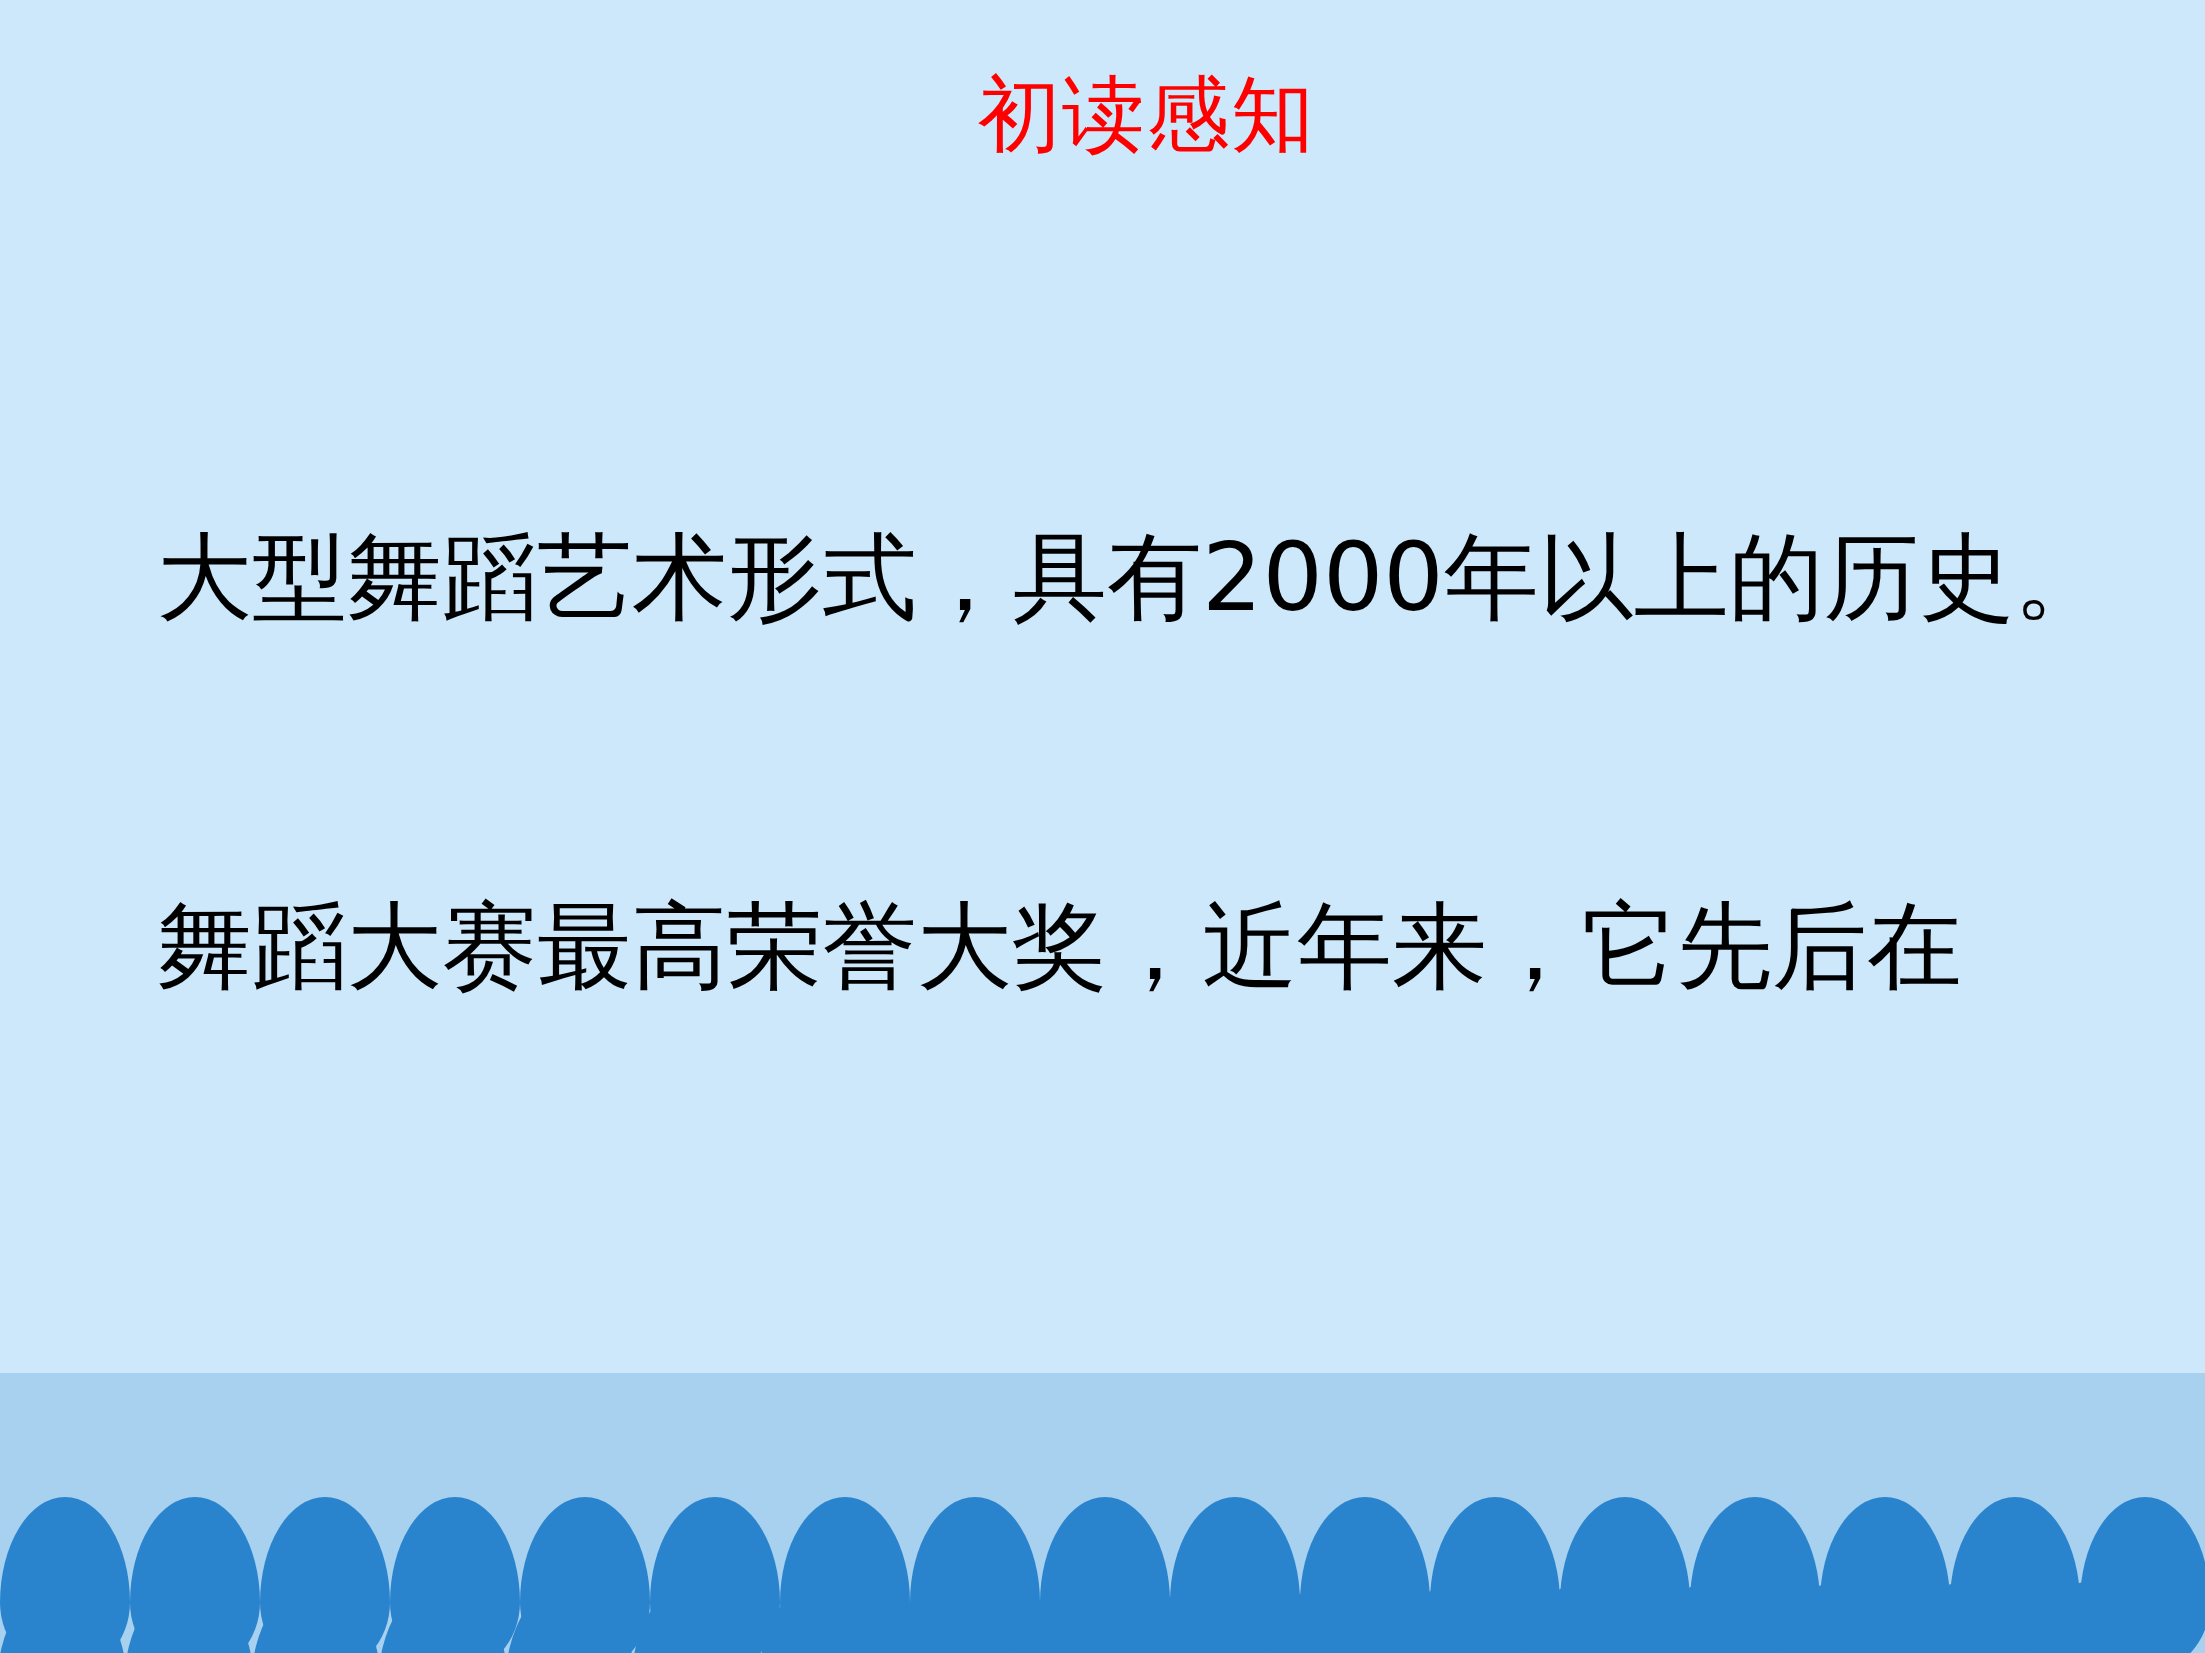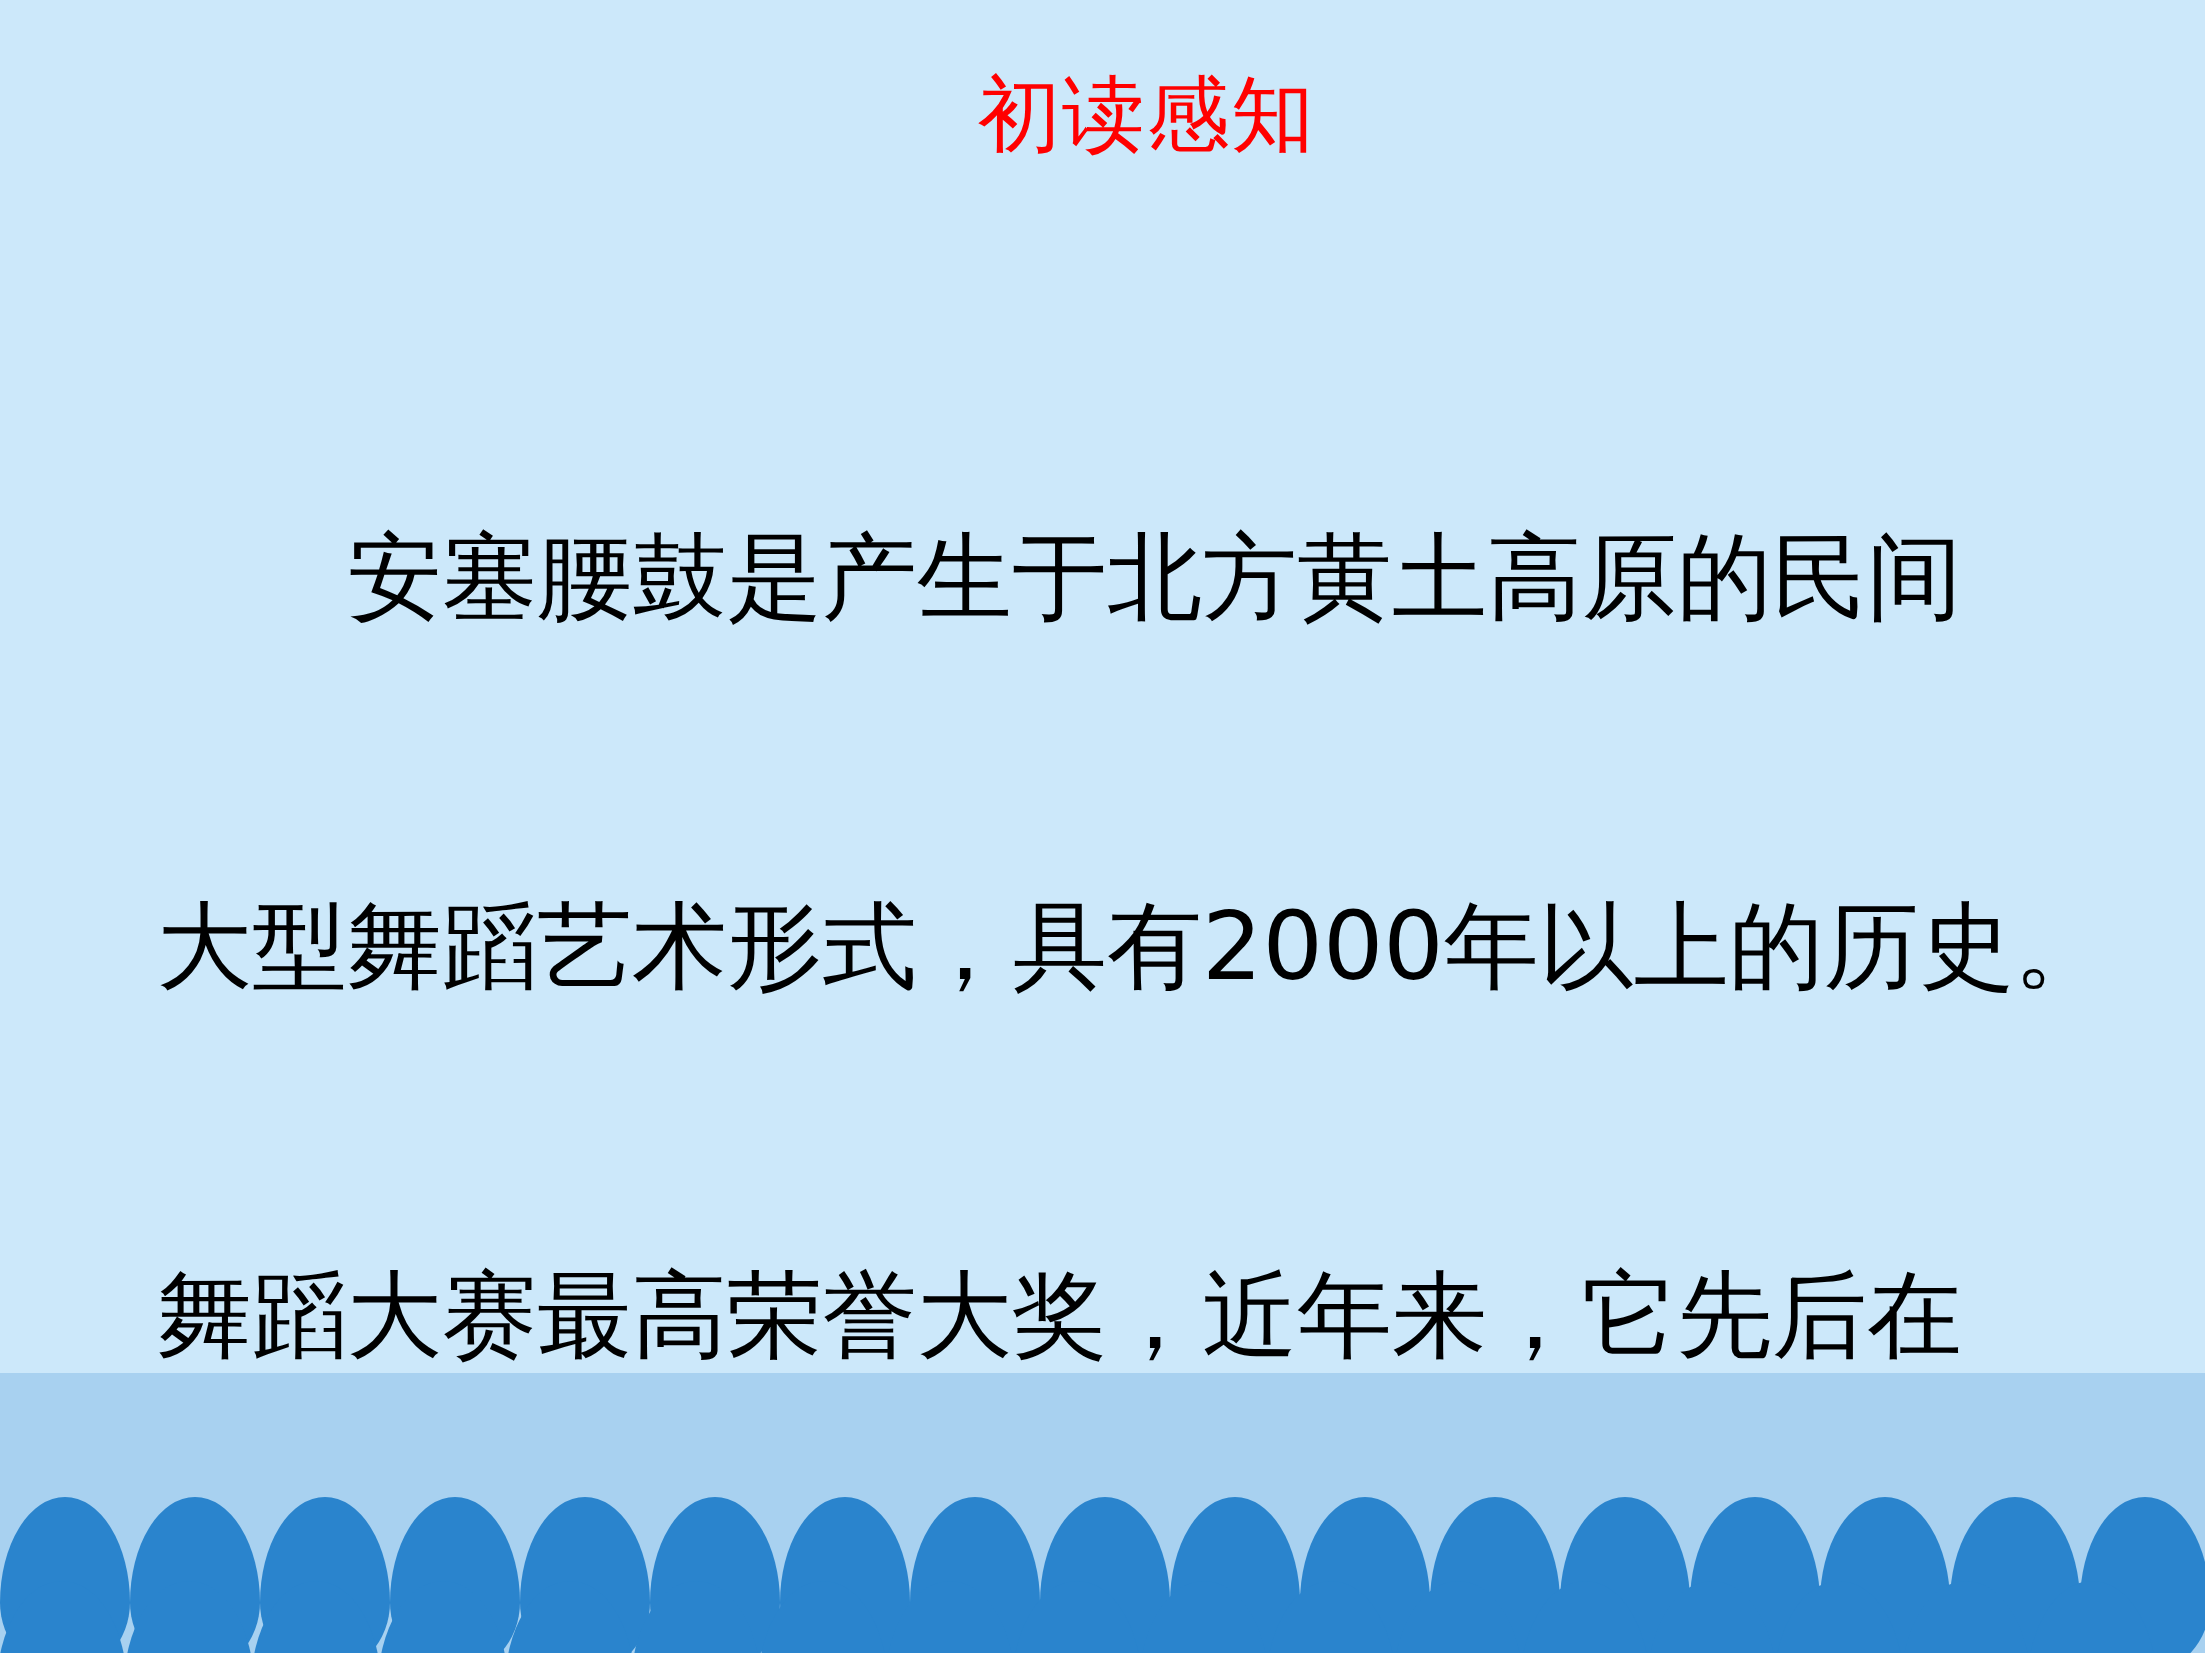--- a/index.html
+++ b/index.html
@@ -90,21 +90,20 @@
   }
 </style>
 </head>
 <body>
 
 <div id="slide">
 
   <div class="title">初读感知</div>
 
   <div class="body-text">
-    <span class="ln">　　安塞腰鼓是产生于北方黄土高原的民间</span>
     <span class="ln">大型舞蹈艺术形式，具有2000年以上的历史。</span>
     <span class="ln">舞蹈大赛最高荣誉大奖，近年来，它先后在</span>
     
     
     
     
     
     
   </div>
 

